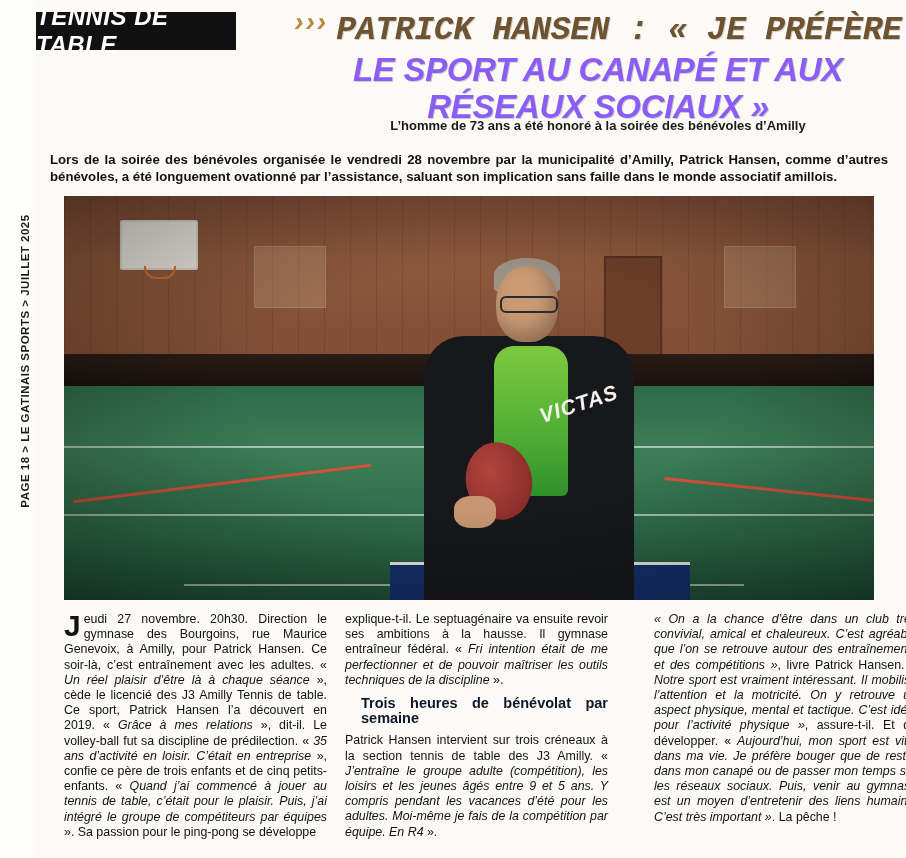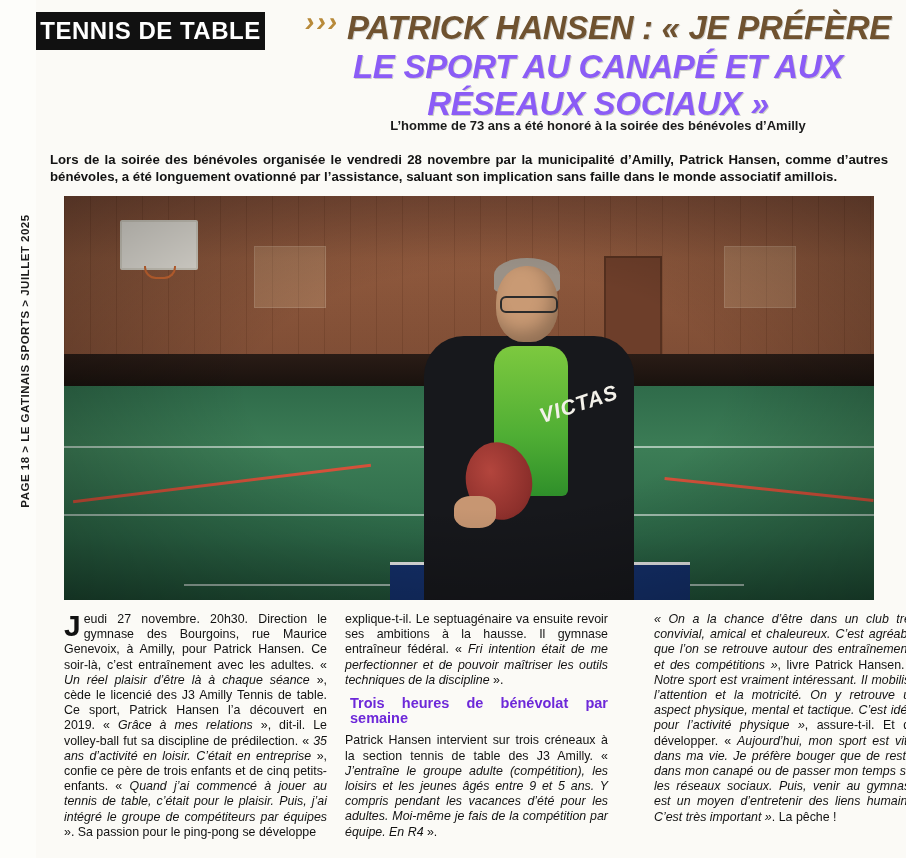--- a/index.html
+++ b/index.html
@@ -50,24 +50,25 @@
     position: absolute;
     left: 36px;
     top: 6px;
     width: 866px;
     height: 112px;
   }
   .rubric {
     position: absolute;
     left: 0;
     top: 6px;
-    width: 229px;
+    width: 200px;
     height: 38px;
     background: #111111;
     color: #ffffff;
+    font-style: italic;
     font-weight: bold;
     font-size: 24px;
     letter-spacing: 0.5px;
     display: flex;
     align-items: center;
     justify-content: center;
     transform: skewX(0deg);
   }
   .headline-wrap {
     position: absolute;
@@ -88,20 +89,21 @@
   }
   .headline {
     display: inline;
     font-size: 33px;
     line-height: 37px;
     font-weight: bold;
     font-style: italic;
     color: #6f5230;
     letter-spacing: -0.3px;
     text-shadow: 1px 1px 0 rgba(0,0,0,0.18);
+    font-family: Liberation Mono, monospace;
   }
   .headline-2 {
     margin-top: 2px;
     font-size: 33px;
     line-height: 37px;
     font-weight: bold;
     font-style: italic;
     color: #8b5cf6;
     letter-spacing: -0.3px;
     text-align: center;
@@ -332,22 +334,22 @@
     font-size: 30px;
     line-height: 25px;
     font-weight: bold;
     padding: 1px 3px 0 0;
     color: #111;
   }
   em, .ital { font-style: italic; }
   .crosshead {
     font-size: 14.5px;
     font-weight: bold;
-    color: #6d28d9;
-    margin: 6px 0 7px 5px;
+    color: #0f172a;
+    margin: 6px 0 7px 16px;
   }
   .col3-text { font-style: italic; }
   .col3-text .rom { font-style: normal; }
   .fade {
     position: absolute;
     left: 0;
     right: 0;
     bottom: 0;
     height: 16px;
     background: linear-gradient(180deg, rgba(251,250,246,0) 0%, rgba(251,250,246,0.95) 90%);

